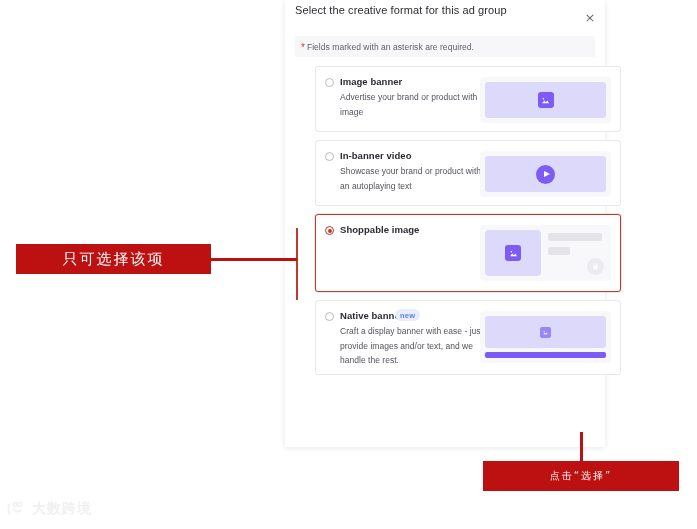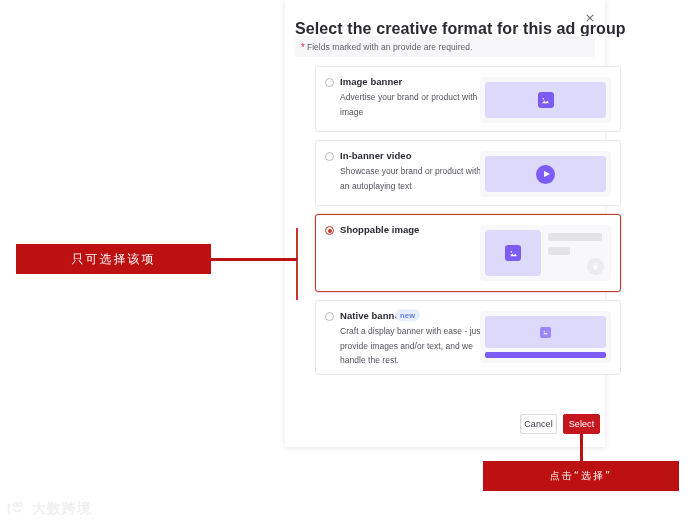--- a/index.html
+++ b/index.html
@@ -28,23 +28,23 @@
   }
   .dialog-header {
     position: absolute;
     left: 0; top: 0;
     width: 320px;
     height: 36px;
   }
   .dialog-title {
     position: absolute;
     left: 10px;
-    top: 20px;
-    font-size: 16px;
-    font-weight: bold;
+    top: 4px;
+    font-size: 11px;
+    font-weight: normal;
     color: #2b2b33;
     letter-spacing: 0.1px;
     white-space: nowrap;
   }
   .close-icon {
     position: absolute;
     right: 9px;
     top: 12px;
     width: 12px;
     height: 12px;
@@ -330,21 +330,21 @@
 
   
   .anno-box {
     position: absolute;
     background: #bd1010;
     color: #ffffff;
     display: flex;
     align-items: center;
     justify-content: center;
     font-family: "DejaVu Sans", sans-serif;
-    font-size: 12px;
+    font-size: 15px;
     letter-spacing: 2px;
   }
   .anno-left {
     left: 16px;
     top: 244px;
     width: 195px;
     height: 30px;
   }
   .anno-bottom {
     left: 483px;
@@ -406,21 +406,21 @@
 
 <div class="dialog">
 
   <div class="dialog-header">
     <div class="dialog-title">Select the creative format for this ad group</div>
     <div class="close-icon">×</div>
   </div>
 
   <div class="notice-bar">
     <span class="notice-asterisk">*</span>
-    <span class="notice-text">Fields marked with an provide are required.</span>
+    <span class="notice-text">Fields marked with an asterisk are required.</span>
   </div>
 
   <div class="options">
 
     <div class="option-card h1">
       <span class="radio"></span>
       <div class="opt-title">Image banner</div>
       <div class="opt-desc">Advertise your brand or product with an image</div>
       <div class="thumb t1">
         <div class="ph-box">
@@ -490,24 +490,20 @@
                 </svg>
             </span>
           </div>
           <div class="native-bar"></div>
         </div>
       </div>
     </div>
 
   </div>
 
-  <div class="footer">
-    <div class="btn btn-cancel">Cancel</div>
-    <div class="btn btn-select">Select</div>
-  </div>
 
 </div>
 
 <div class="anno-line-v-card"></div>
 <div class="anno-line-h"></div>
 <div class="anno-box anno-left">只可选择该项</div>
 
 <div class="anno-line-v-btn"></div>
 <div class="anno-box anno-bottom">点击“选择”</div>
 

